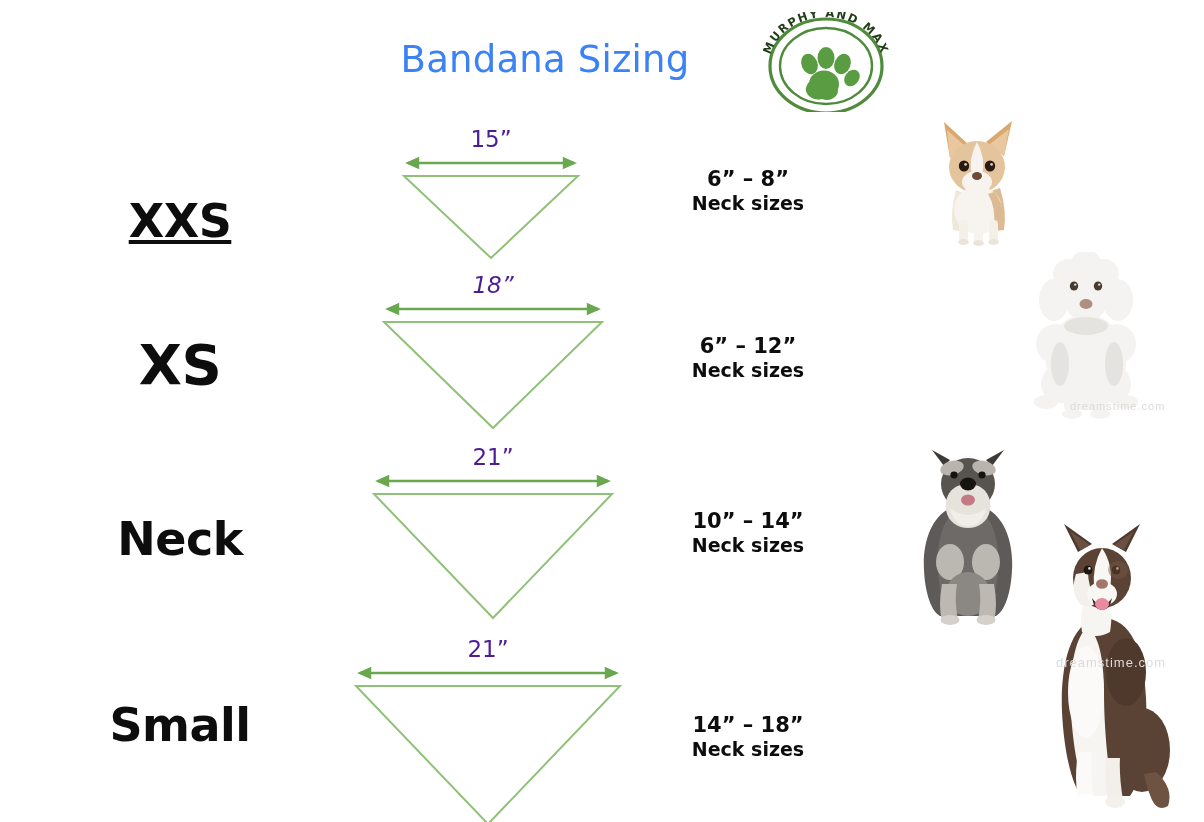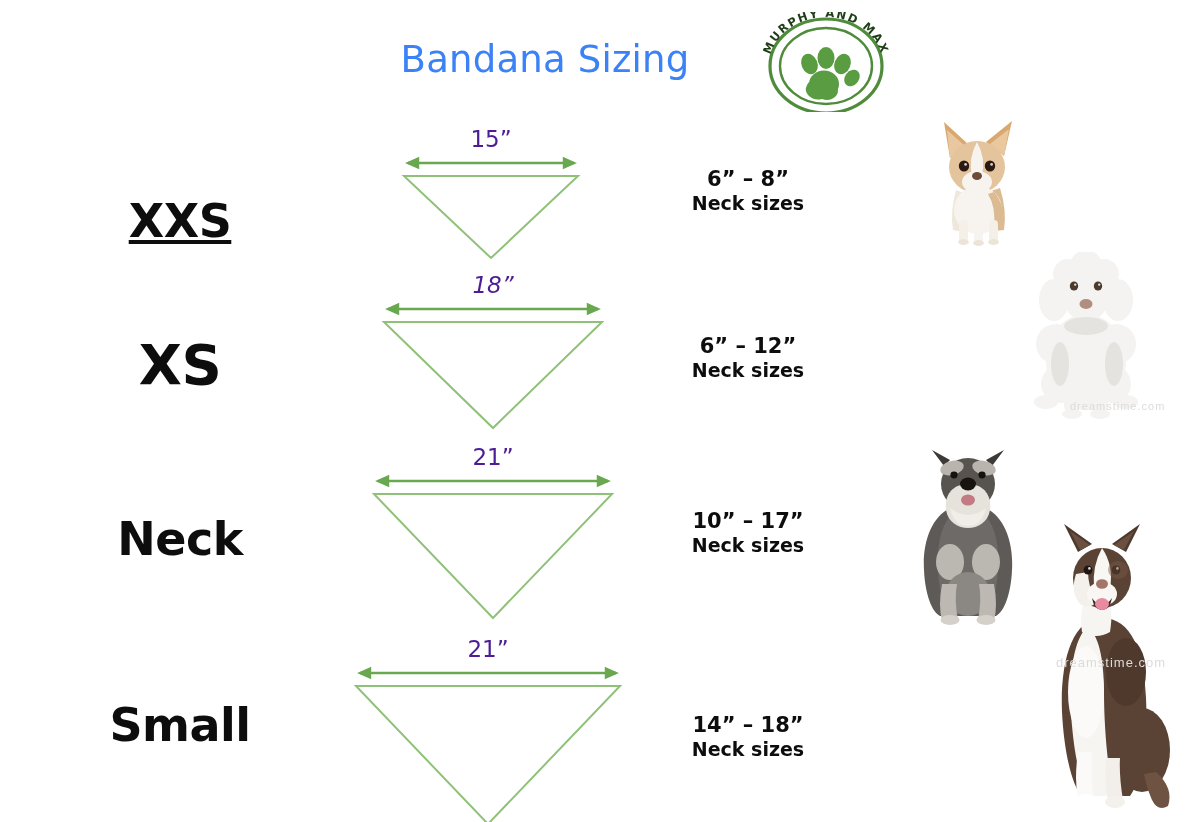--- a/index.html
+++ b/index.html
@@ -247,21 +247,21 @@
       <g stroke="#6aa84f" stroke-width="2.4" fill="#6aa84f">
         <line x1="10" y1="7" x2="240" y2="7"></line>
         <polygon points="10,7 20,2.6 20,11.4"></polygon>
         <polygon points="240,7 230,2.6 230,11.4"></polygon>
       </g>
       <polygon points="6,20 244,20 125,144" fill="none" stroke="#8fc178" stroke-width="2"></polygon>
     </svg>
   </div>
 
   <div class="neck" style="left:648px; top:508px; width:200px;">
-    <span class="range">10” – 17”</span>
+    <span class="range">10” – 14”</span>
     <span class="caption">Neck sizes</span>
   </div>
 
   <div class="dog" style="left:898px; top:444px; width:140px; height:182px;">
     <svg viewBox="0 0 140 182" xmlns="http://www.w3.org/2000/svg">
 
       <path d="M70,60 C38,60 24,92 26,126 C27,150 34,168 42,172 L98,172 C106,168 113,150 114,126 C116,92 102,60 70,60 Z" fill="#5d5a58"></path>
       <path d="M70,64 C48,64 38,92 40,124 C41,148 46,166 52,170 L88,170 C94,166 99,148 100,124 C102,92 92,64 70,64 Z" fill="#6d6a67"></path>
 
       <ellipse cx="52" cy="118" rx="14" ry="18" fill="#c9c5c0" opacity="0.85"></ellipse>

